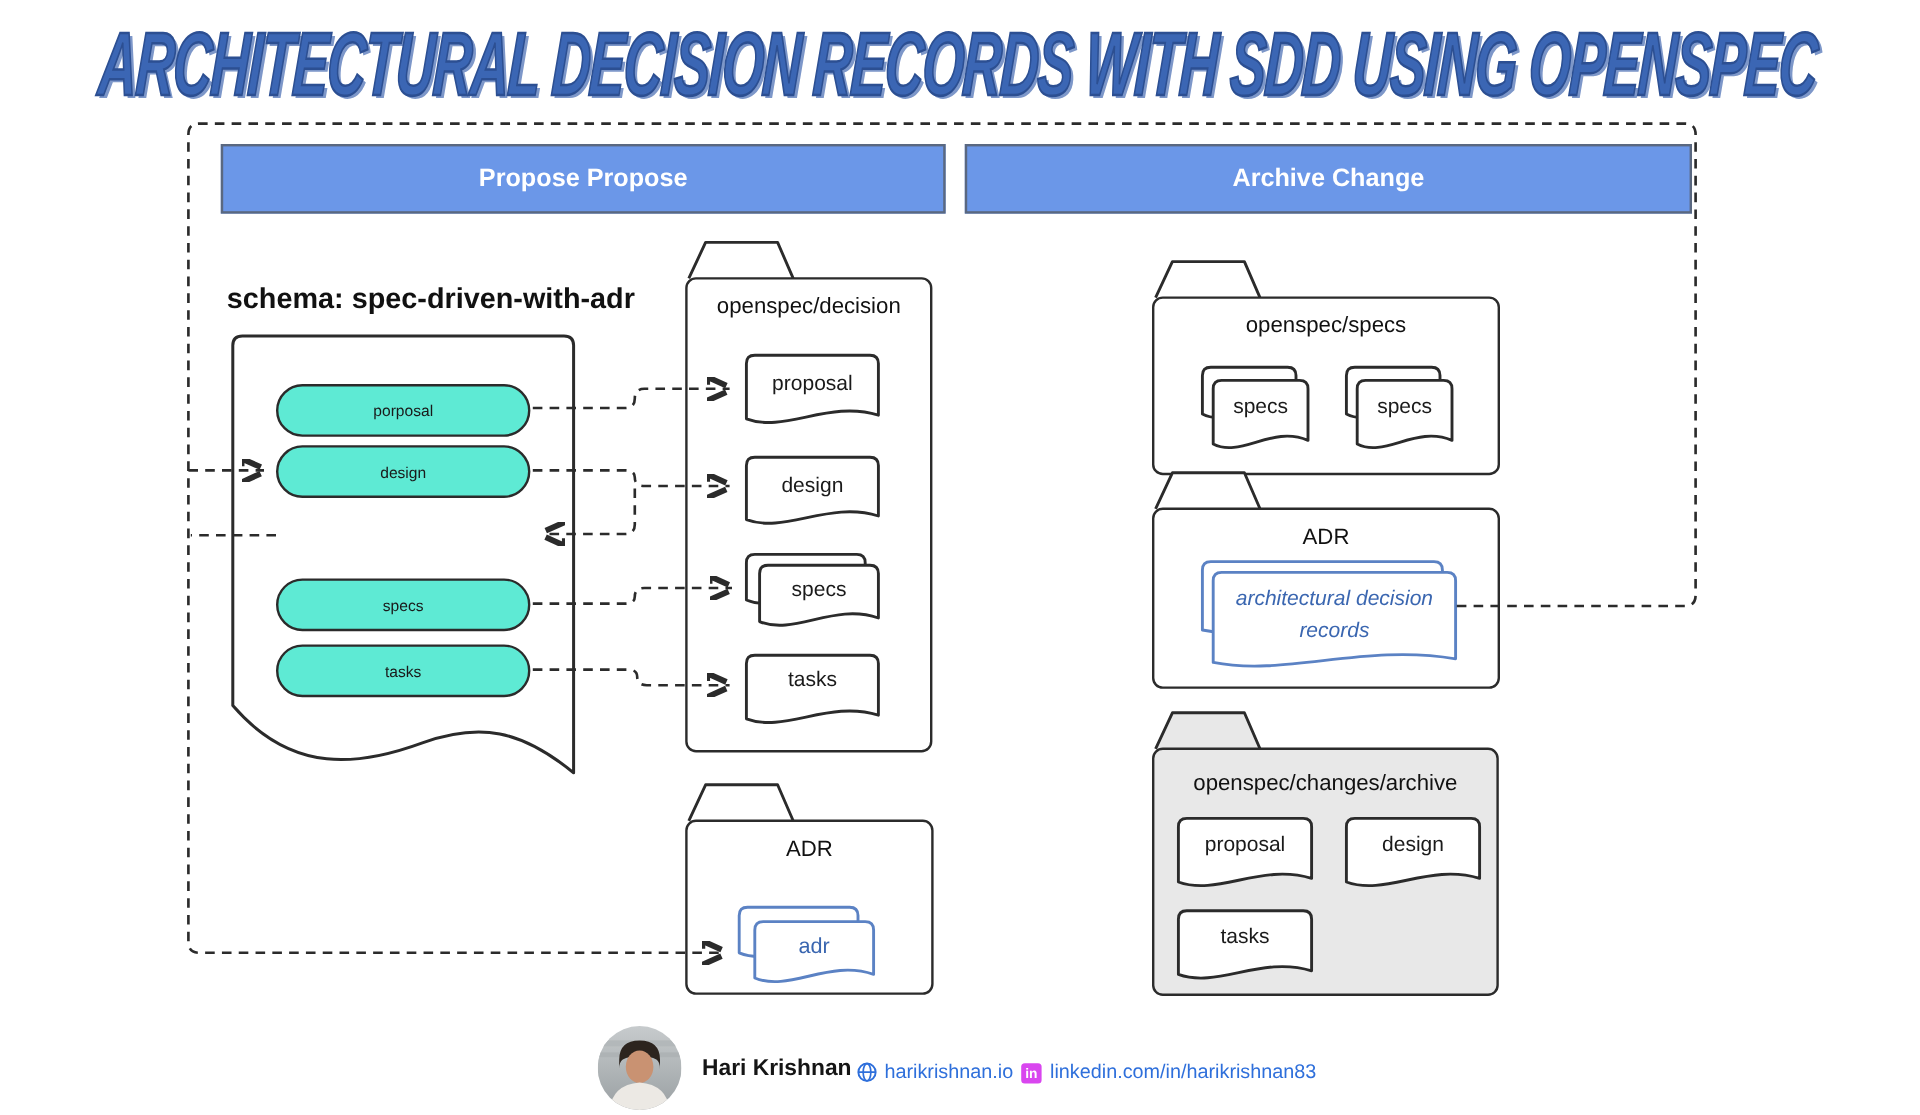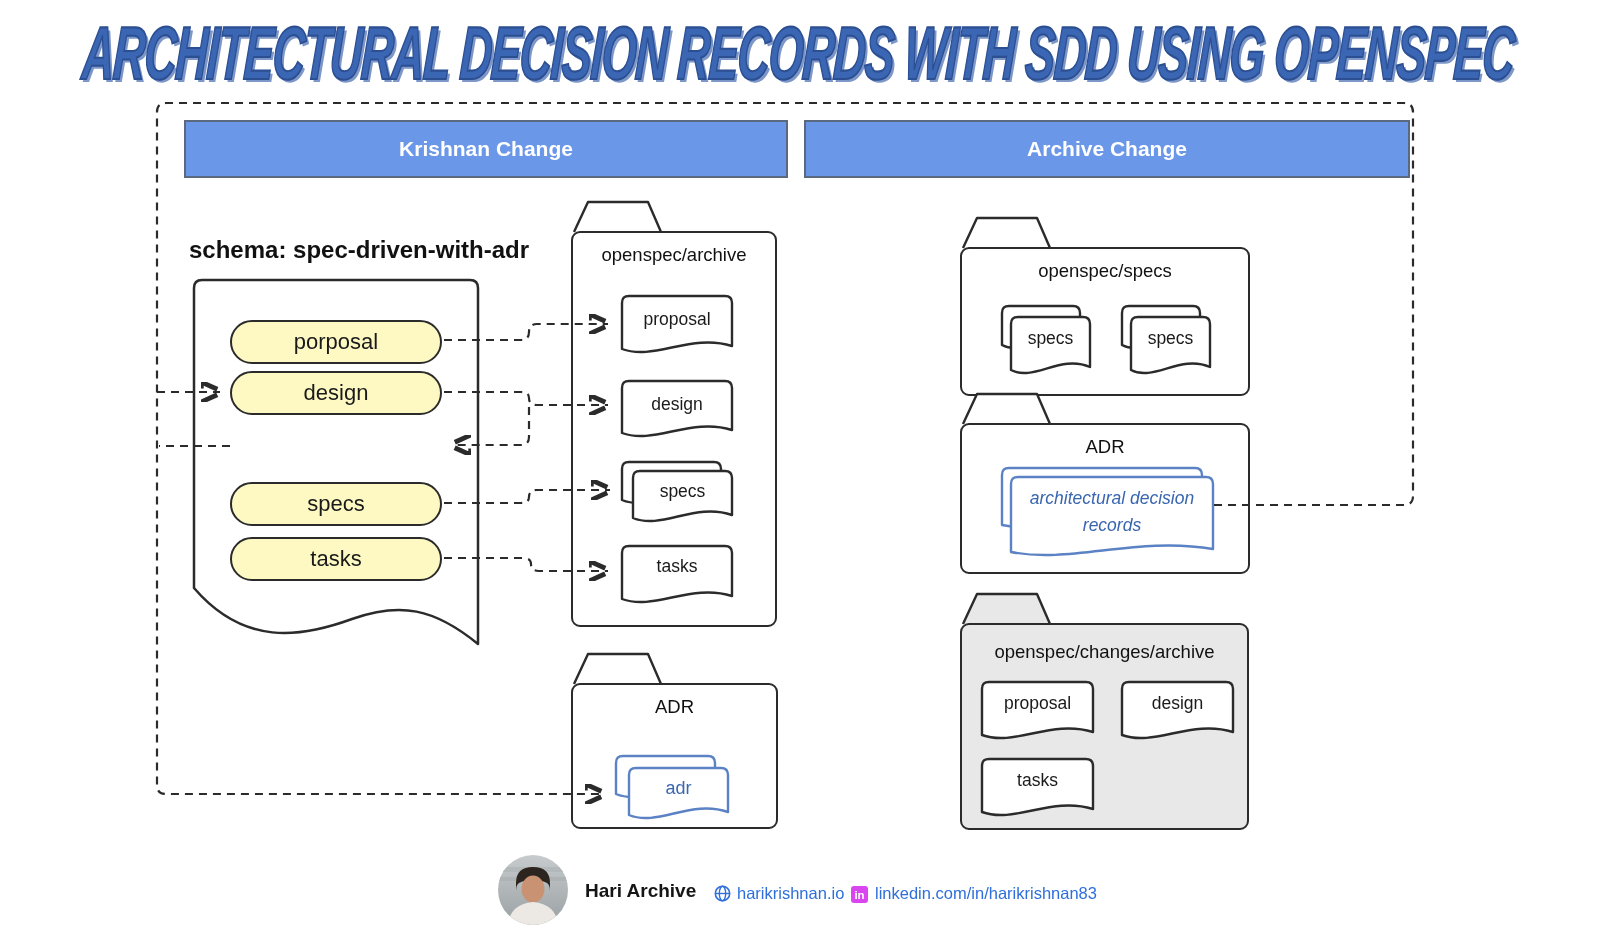--- a/index.html
+++ b/index.html
@@ -36,23 +36,23 @@
   .doc.blue path{stroke:#5b82c4;}
   .doc-label{position:absolute;left:0;right:0;text-align:center;font-size:17.5px;color:#1a1a1a;}
   .doc.blue .doc-label{color:#3a66b0;}
 
   
   .schema-heading{position:absolute;left:189px;top:236px;font-weight:bold;font-size:24px;color:#111;}
   .schema-doc{position:absolute;left:192px;top:278px;width:288px;height:372px;}
   .schema-doc svg{position:absolute;left:0;top:0;overflow:visible;}
   .schema-doc > svg path{fill:#fff;stroke:#2b2b2b;stroke-width:2.5;stroke-linejoin:round;}
   .schema-doc-title{position:absolute;left:0;right:0;top:8px;text-align:center;font-size:18.5px;color:#111;}
-  .pill{position:absolute;left:38px;width:208px;height:40px;background:#fef9c3;
+  .pill{position:absolute;left:38px;width:208px;height:40px;background:#5eead4;
         border:2.2px solid #2b2b2b;border-radius:22px;display:flex;align-items:center;
-        justify-content:center;font-size:22px;color:#1a1a1a;}
+        justify-content:center;font-size:13px;color:#1a1a1a;}
   .pill.blue{border-color:#5b82c4;color:#3a66b0;}
 
   
   .connectors{position:absolute;left:0;top:0;z-index:6;pointer-events:none;}
   .connectors path{fill:none;stroke:#2b2b2b;stroke-width:2.2;stroke-dasharray:8 6;}
 
   
   .avatar{position:absolute;left:498px;top:855px;width:70px;height:70px;border-radius:50%;
           overflow:hidden;}
   .footer-name{position:absolute;left:585px;top:880px;font-size:19px;font-weight:bold;color:#151515;}
@@ -83,21 +83,21 @@
     <path d="M157,392 L220,392" marker-end="url(#arr)"></path>
     <path d="M230,446 L159,446"></path>
     <path d="M444,340 L521,340 Q529,340 529,332 Q529,324 537,324 L608,324" marker-end="url(#arr)"></path>
     <path d="M444,392 L521,392 Q529,392 529,398 Q529,405 537,405 L608,405" marker-end="url(#arr)"></path>
     <path d="M529,407 L529,437 Q529,445 521,445 L452,445" marker-end="url(#arr)"></path>
     <path d="M444,503 L521,503 Q529,503 529,497 Q529,490 537,490 L610,490" marker-end="url(#arr)"></path>
     <path d="M444,558 L523,558 Q531,558 531,564 Q531,571 539,571 L608,571" marker-end="url(#arr)"></path>
   </svg>
 
   <div class="bar" style="left:184px;top:120px;width:600px;">
-    <span>Krishnan Change</span>
+    <span>Propose Propose</span>
   </div>
   <div class="bar" style="left:804px;top:120px;width:602px;">
     <span>Archive Change</span>
   </div>
 
   <div class="schema-heading">schema: spec-driven-with-adr</div>
 
   <div class="schema-doc">
     <svg width="288" height="372">
       <path d="M10,2 H278 Q286,2 286,10 V366 C242,330 208,324 160,341 C108,360 52,368 2,310 L2,10 Q2,2 10,2 Z"></path>
@@ -114,21 +114,21 @@
     <div class="pill" style="top:259px;">
         <span>tasks</span>
       </div>
   </div>
 
   <div class="folder" style="left:571px;top:200px;width:206px;height:427px;">
     <svg class="folder-tab" width="92" height="33">
         <path d="M2,32 L16,2 H76 L89,32"></path>
       </svg>
     <div class="folder-body">
-      <div class="folder-title">openspec/archive</div>
+      <div class="folder-title">openspec/decision</div>
       <div class="doc" style="left:47px;top:61px;width:114px;height:62px;">
         <svg class="docshape" width="114" height="62">
             <path d="M9,2 H105 Q112,2 112,9 V52 C71,39 34,67 2,55 L2,9 Q2,2 9,2 Z"></path>
           </svg>
         <span class="doc-label" style="top:15px;">proposal</span>
       </div>
       <div class="doc" style="left:47px;top:146px;width:114px;height:61px;">
         <svg class="docshape" width="114" height="61">
             <path d="M9,2 H105 Q112,2 112,9 V51 C71,38 34,66 2,54 L2,9 Q2,2 9,2 Z"></path>
           </svg>
@@ -261,21 +261,21 @@
         </linearGradient>
       </defs>
       <rect width="70" height="70" fill="url(#avbg)"></rect>
       <rect y="12" width="70" height="5" fill="#b3b8ba"></rect>
       <rect y="22" width="70" height="4" fill="#aeb3b5"></rect>
       <path d="M18,28 Q18,12 35,12 Q52,12 52,28 L52,36 Q52,30 49,28 Q44,25 35,25 Q26,25 21,28 Q18,30 18,36 Z" fill="#2c241e"></path>
       <ellipse cx="35" cy="34" rx="11.5" ry="13.5" fill="#c99272"></ellipse>
       <path d="M10,70 Q12,49 35,47 Q58,49 60,70 Z" fill="#ece9e4"></path>
     </svg>
   </div>
-  <span class="footer-name">Hari Archive</span>
+  <span class="footer-name">Hari Krishnan</span>
 
   <svg class="globe-icon" width="17" height="17" viewBox="0 0 17 17">
     <circle cx="8.5" cy="8.5" r="7.2" fill="none" stroke="#2e6fdb" stroke-width="1.6"></circle>
     <ellipse cx="8.5" cy="8.5" rx="3.2" ry="7.2" fill="none" stroke="#2e6fdb" stroke-width="1.4"></ellipse>
     <line x1="1.3" y1="8.5" x2="15.7" y2="8.5" stroke="#2e6fdb" stroke-width="1.4"></line>
   </svg>
   <span class="footer-link website-link">harikrishnan.io</span>
 
   <div class="li-icon">in</div>
   <span class="footer-link linkedin-link">linkedin.com/in/harikrishnan83</span>

